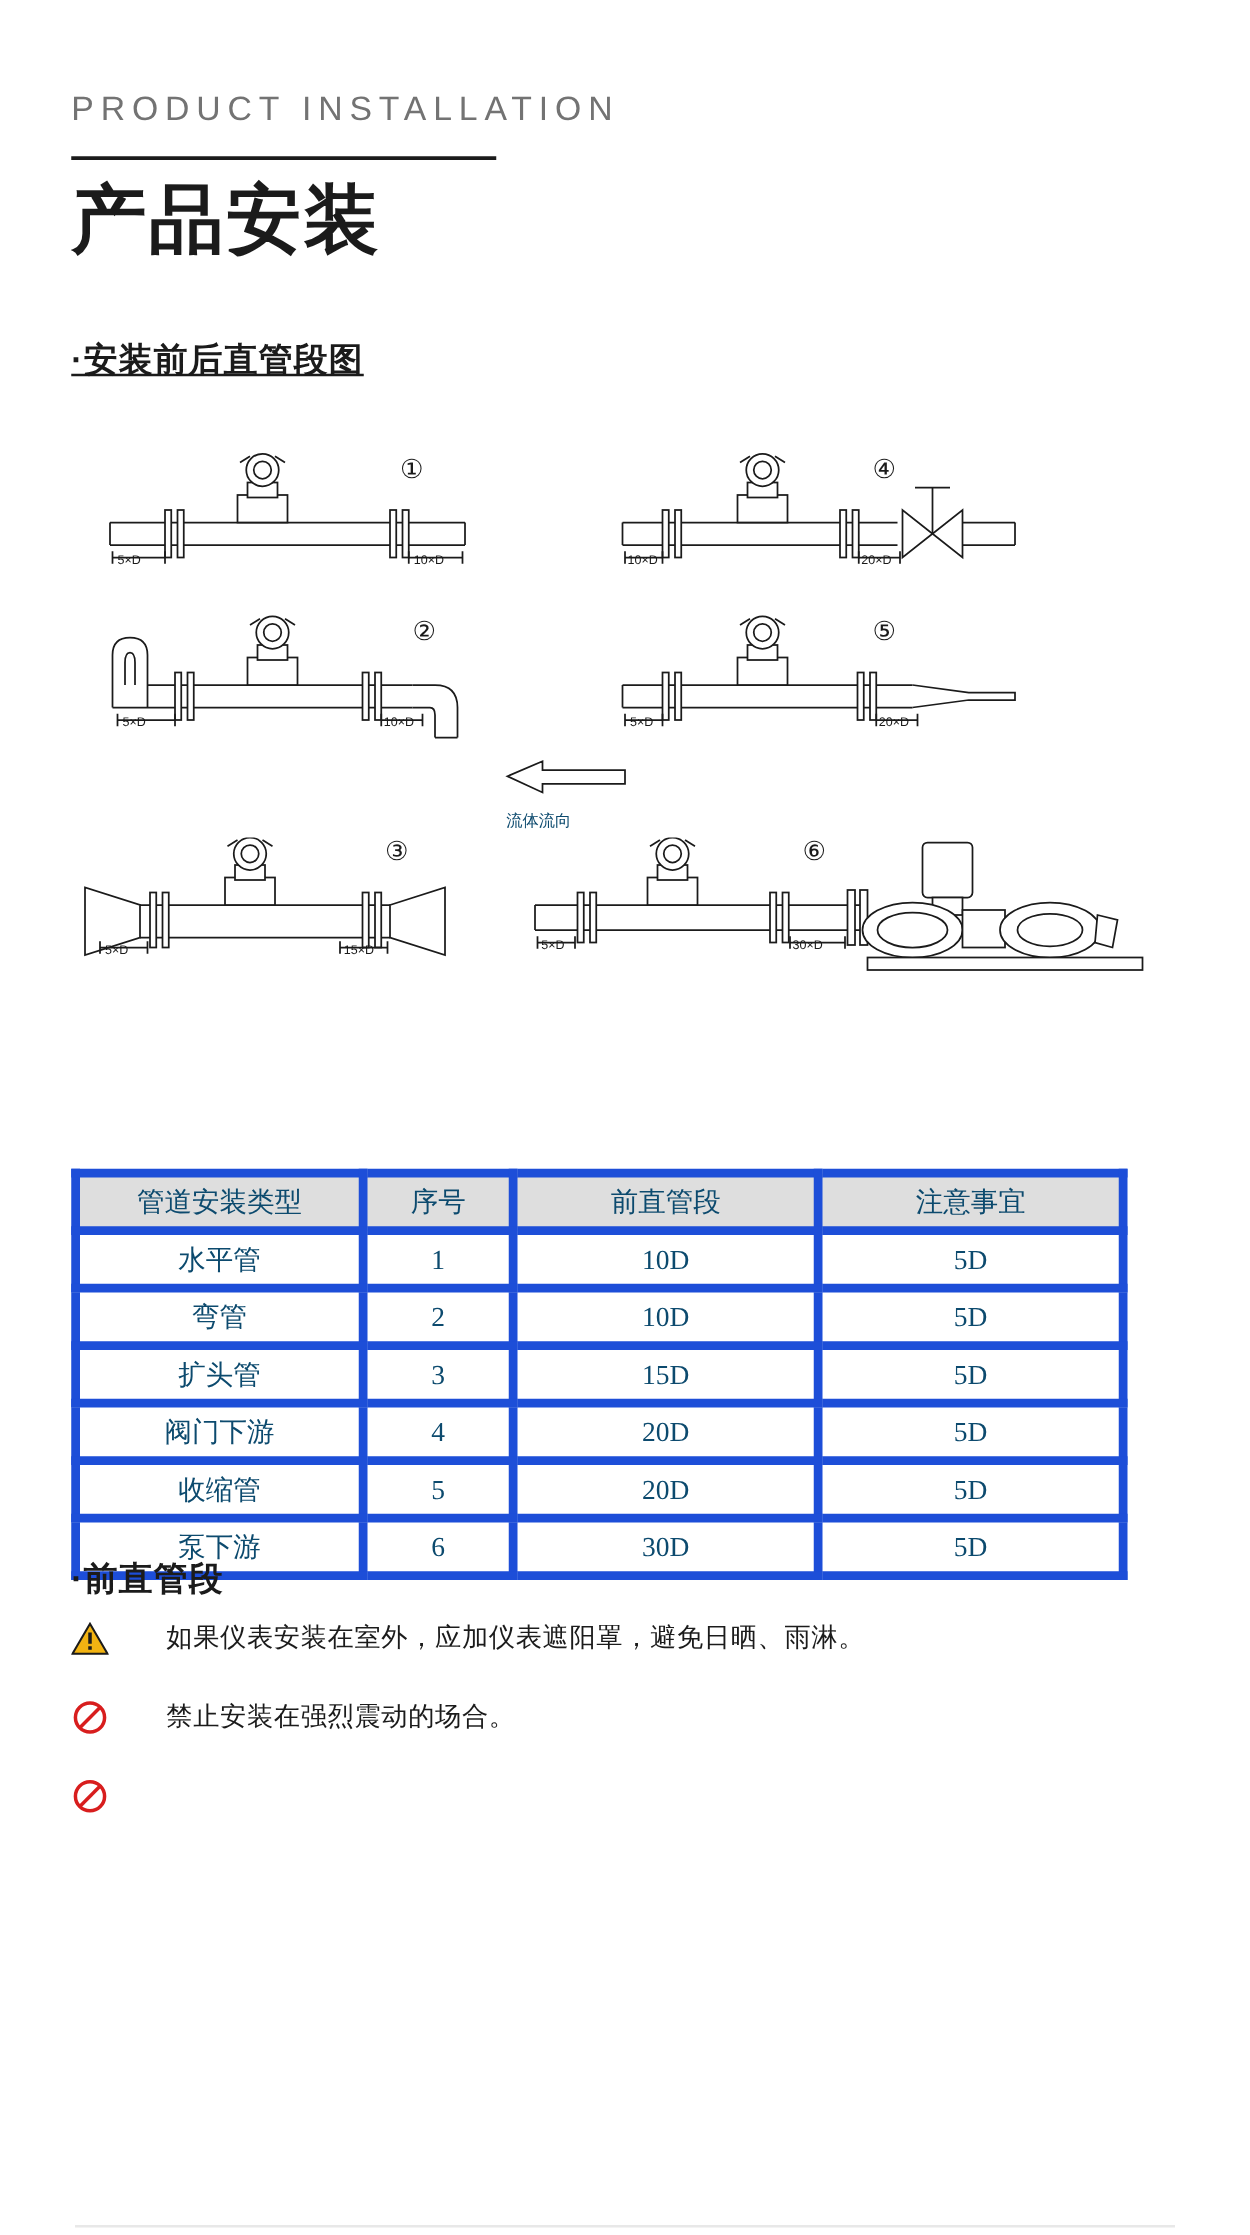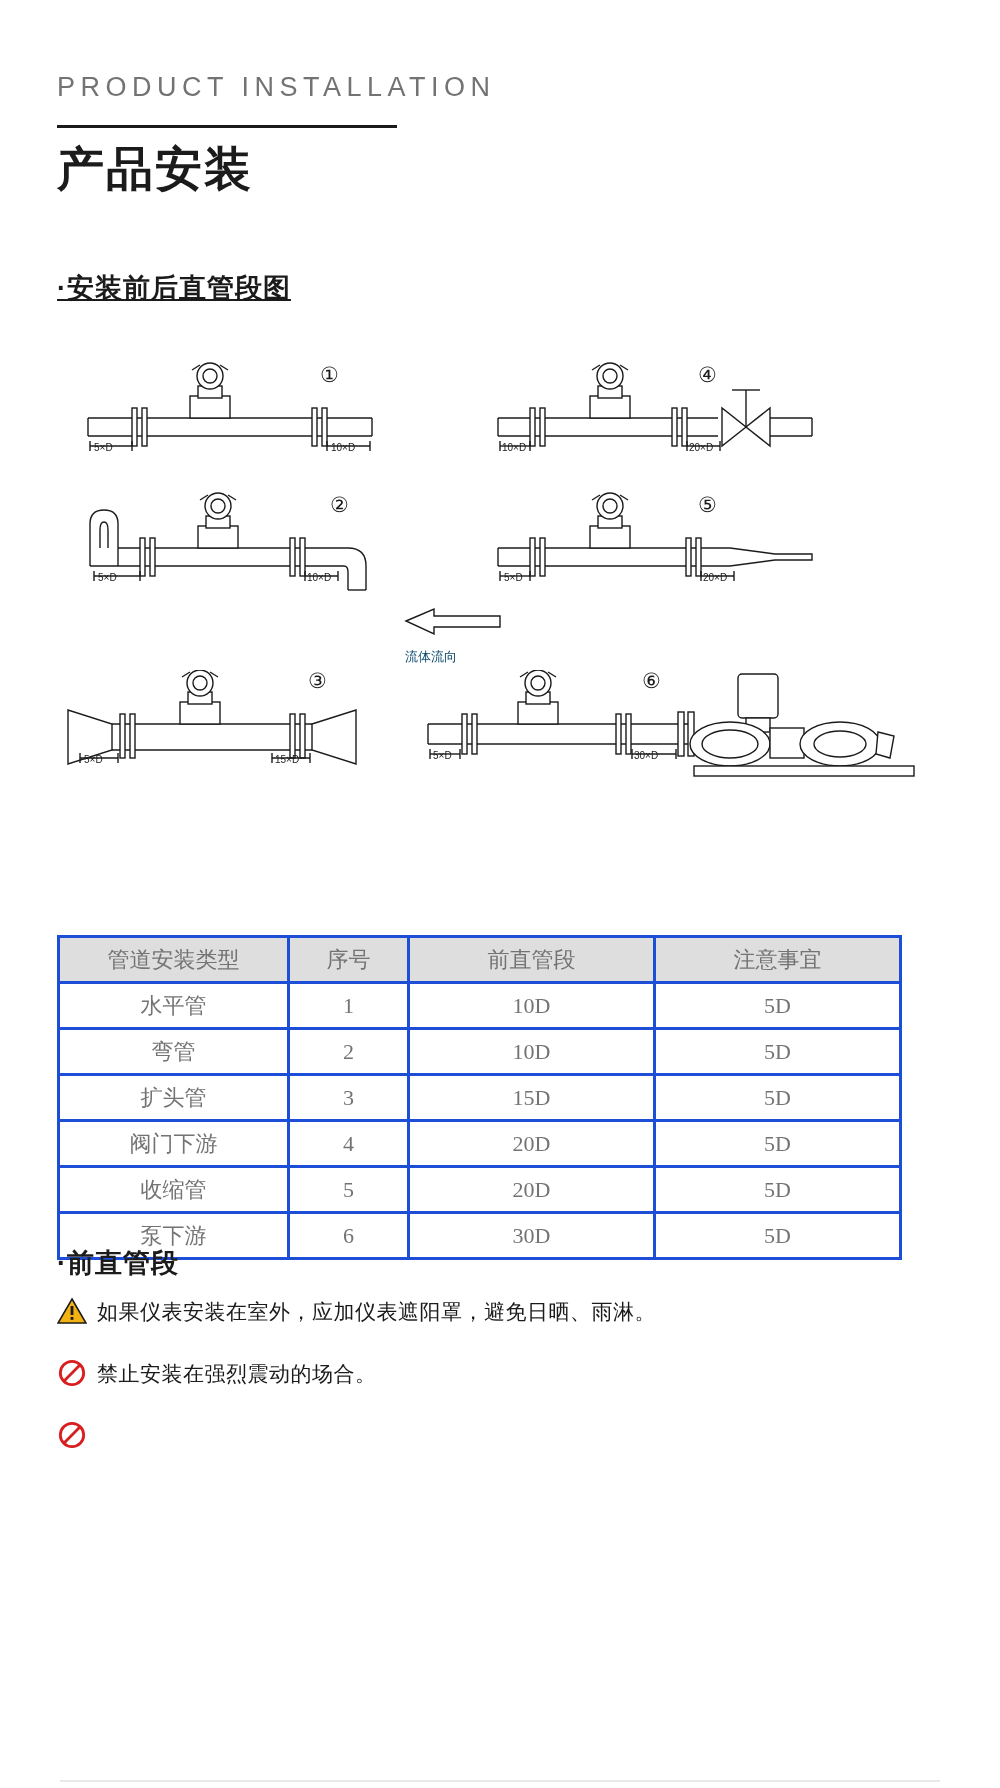--- a/index.html
+++ b/index.html
@@ -20,51 +20,51 @@
   }
 
   
   .header { position:absolute; left:57px; top:72px; }
   .eyebrow {
     font-size:27px; letter-spacing:5.5px; color:#737373; font-weight:400;
     white-space:nowrap;
   }
   .rule { width:340px; height:3px; background:#1b1b1b; margin-top:22px; }
   .title {
-    font-size:47px; font-weight:700; letter-spacing:2px; margin-top:16px;
+    font-size:60px; font-weight:700; letter-spacing:2px; margin-top:16px;
     line-height:1.05;
   }
 
   
   .sec-head {
     position:absolute; font-size:27px; font-weight:700; letter-spacing:1px;
   }
 
   
   .diagrams { position:absolute; left:50px; top:360px; width:900px; height:425px; }
   .dgram { position:absolute; }
 
   .flowlabel {
     position:absolute; font-size:13px; color:#0c4a6e; white-space:nowrap;
   }
 
   
   .tbl-wrap { position:absolute; left:57px; top:935px; width:845px; }
   table { width:100%; border-collapse:collapse; font-family:"Liberation Serif", serif; }
   th, td {
-    border:3px solid #1d4ed8; text-align:center;
-    font-size:22px; height:46px; font-weight:400; color:#737373;
+    border:7px solid #1d4ed8; text-align:center;
+    font-size:22px; height:46px; font-weight:400; color:#0c4a6e;
   }
   thead th { background:#dedede; font-size:22px; }
   .col1 { width:230px; }
   .col2 { width:120px; }
 
   
   .notes { position:absolute; left:57px; top:1295px; width:860px; }
-  .note-row { display:flex; align-items:flex-end; margin-bottom:28px; }
+  .note-row { display:flex; align-items:flex-start; margin-bottom:28px;gap:36px; }
   .note-ico { width:40px; flex:0 0 40px; padding-top:2px; }
   .note-txt {
     font-size:21px; line-height:1.55; color:#1b1b1b; letter-spacing:0.5px;
   }
   .footline {
     position:absolute; left:60px; top:1780px; width:880px; height:2px; background:#e8e8e8;
   }
 </style>
 </head>
 <body>

